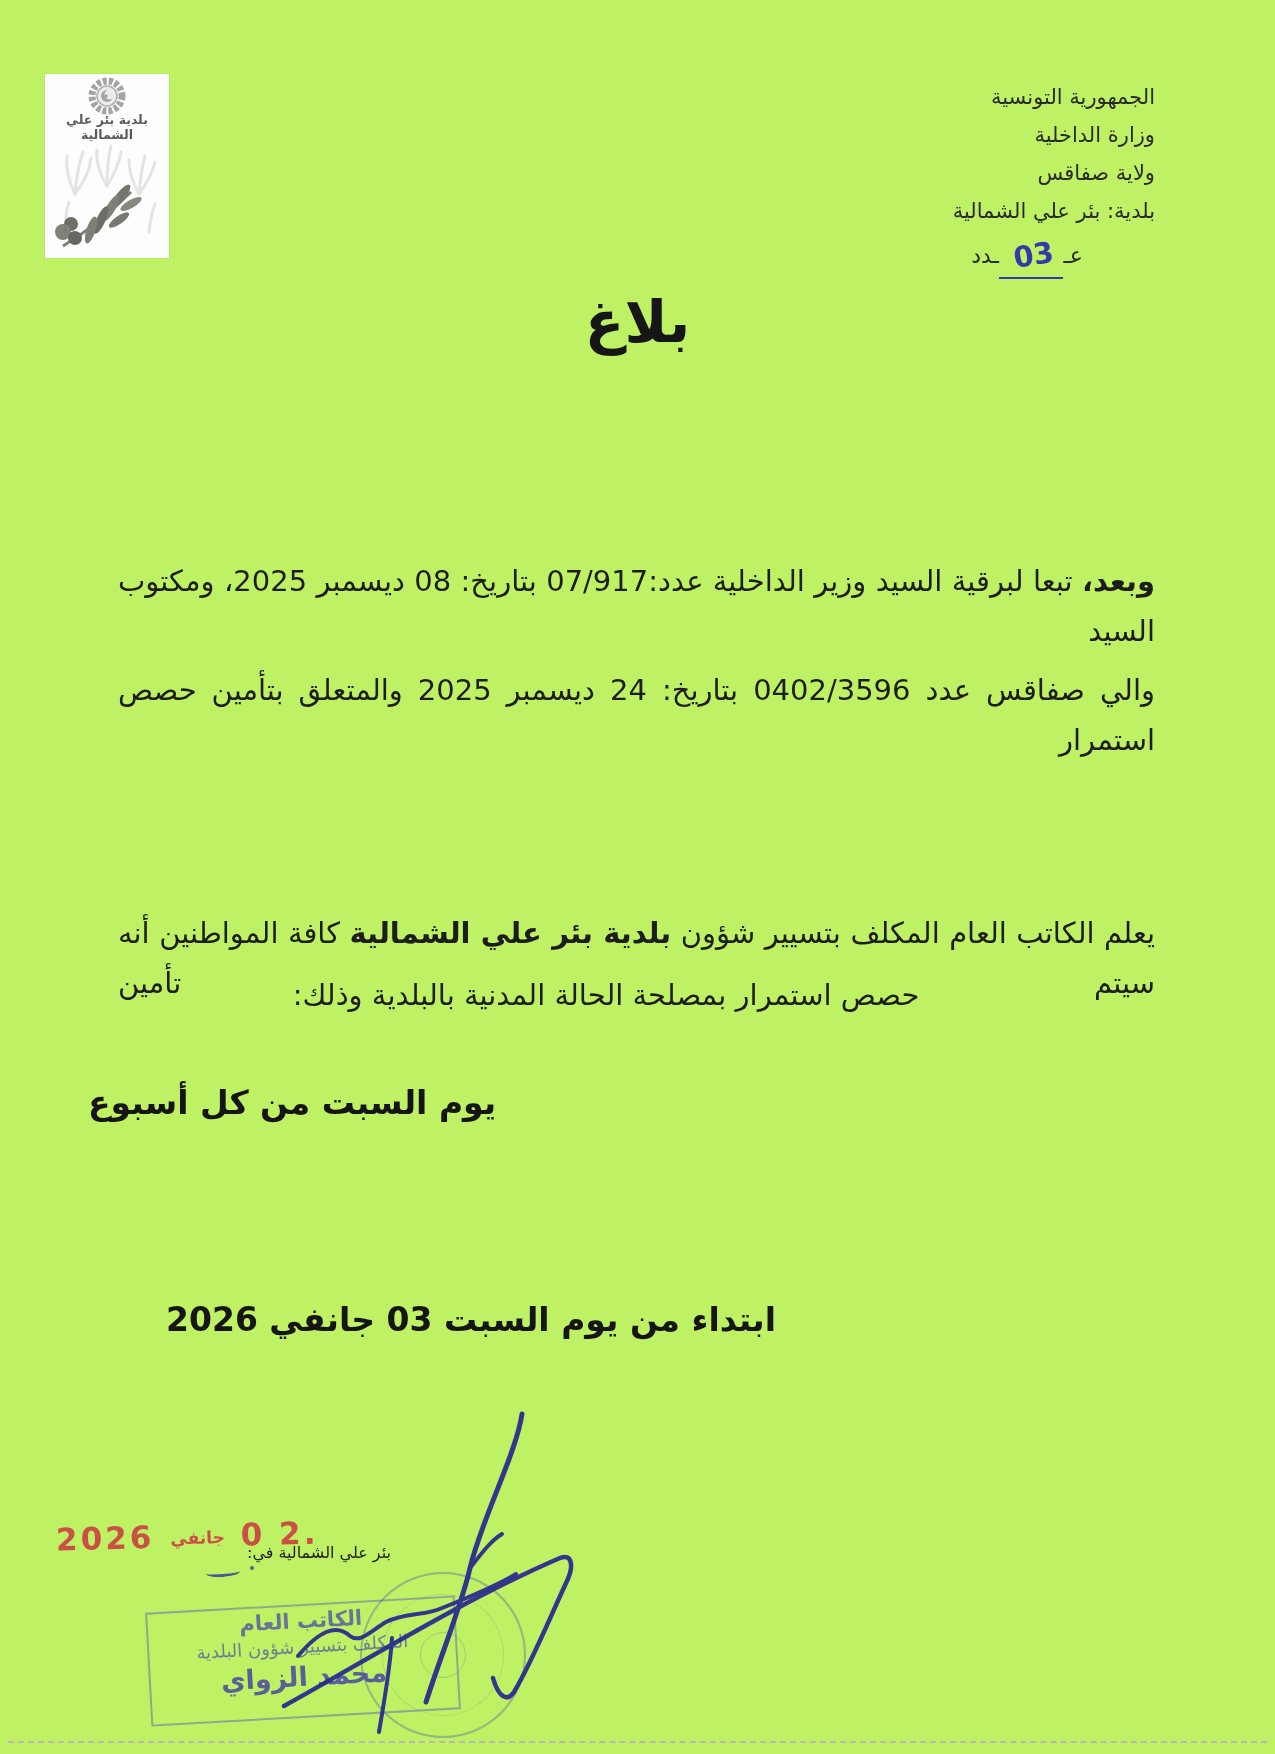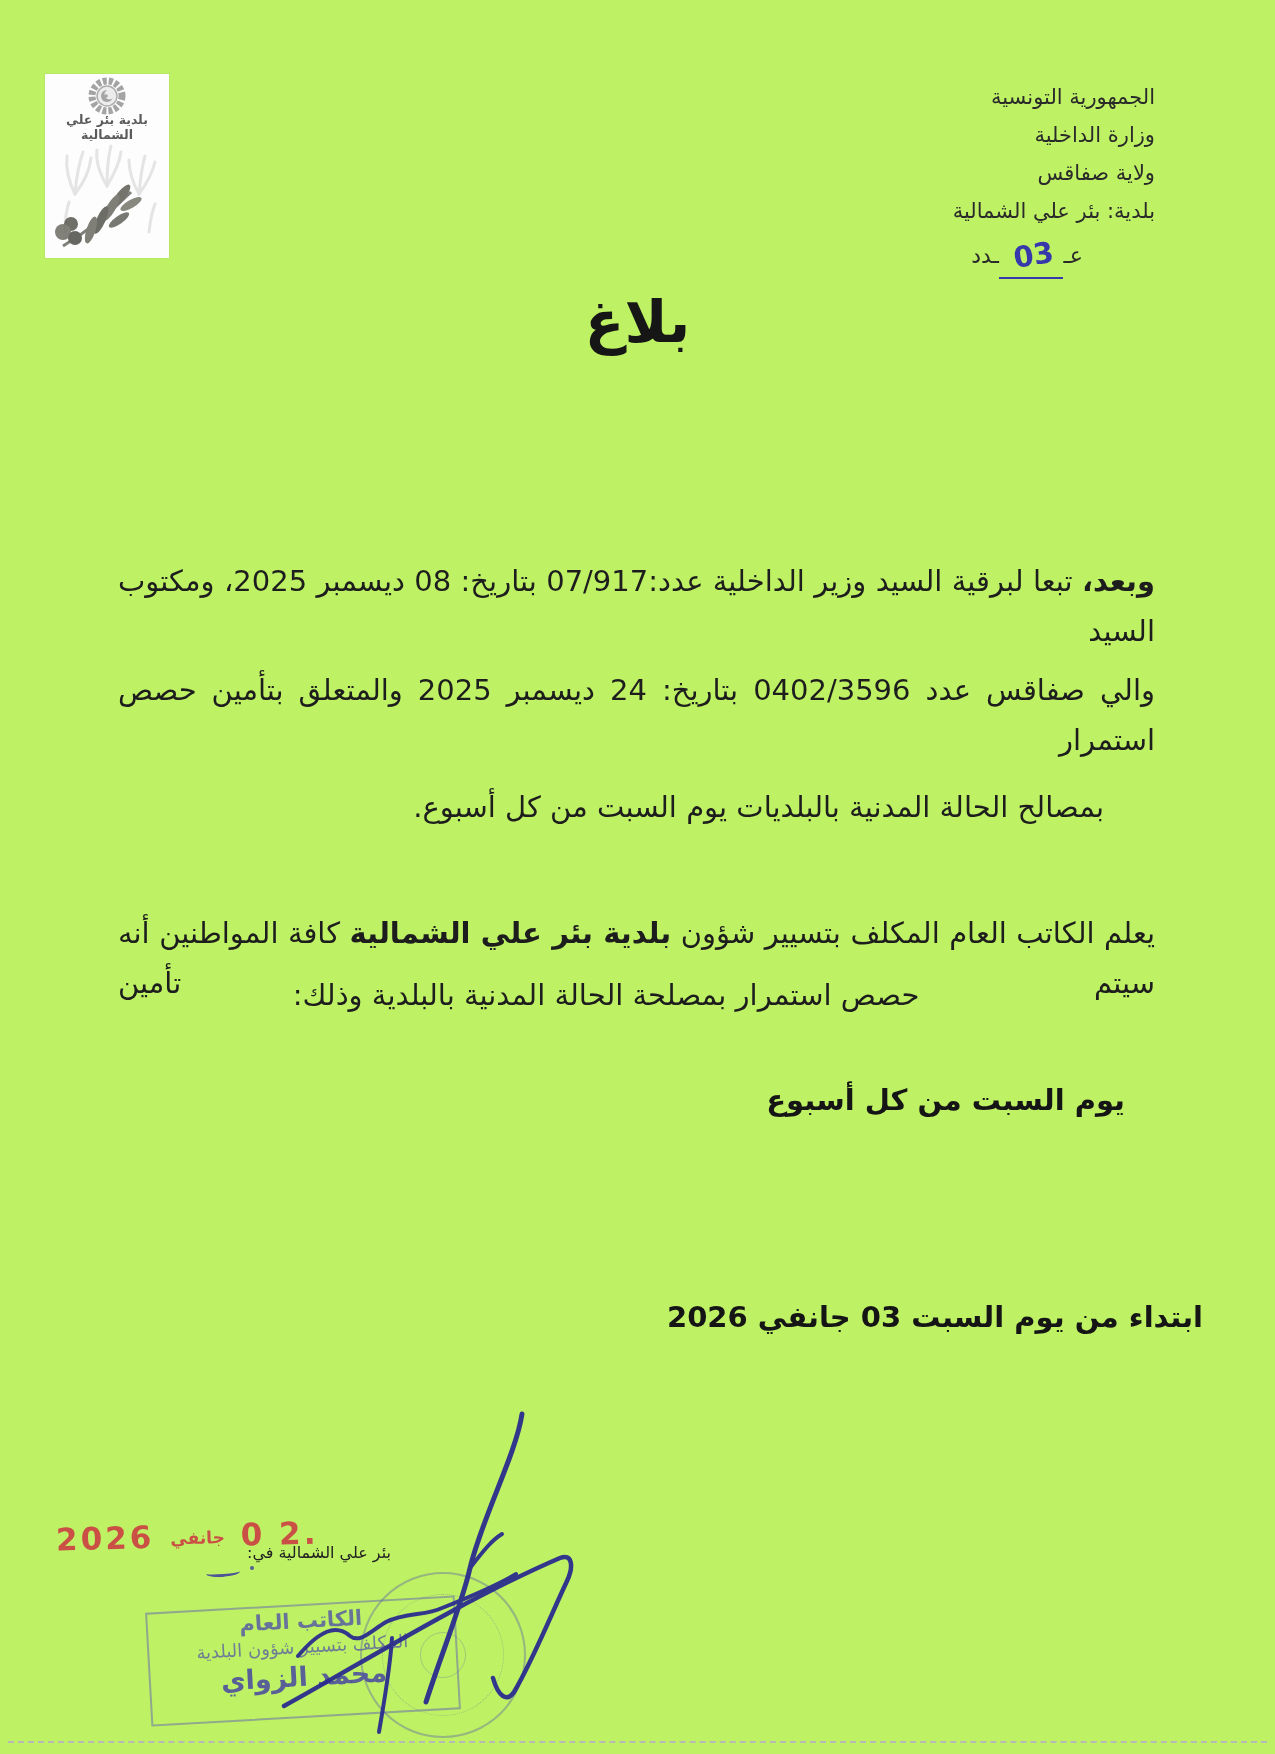--- a/index.html
+++ b/index.html
@@ -48,22 +48,22 @@
     font-size:29px;line-height:50px;color:#1d1d1d;
   }
   .just{text-align:justify;text-align-last:justify;}
   .b1{top:556px;}
   .b2{top:665px;}
   .b3{top:782px;right:171px;text-align:right;}
   .b4{top:866px;margin-top:42px;}
   .b5{top:970px;right:181px;text-align:center;}
   
   .sched{
-    position:absolute;left:118px;right:120px;text-align:right;
-    font-size:29px;font-weight:bold;color:#151515;
+    position:absolute;left:118px;right:120px;text-align:left;
+    font-size:33px;font-weight:bold;color:#151515;
   }
   .s1{top:1083px;transform:translateX(-30px);}
   .s2{top:1188px;transform:translateX(15px);}
   .s3{top:1300px;transform:translateX(48px);}
   
   .date-stamp{
     position:absolute;left:56px;top:1518px;
     display:flex;direction:ltr;align-items:baseline;gap:16px;
     color:#cc4343;transform:rotate(-1.5deg);opacity:.92;
     font-weight:bold;white-space:nowrap;
@@ -163,21 +163,20 @@
         <circle cx="30" cy="164" r="7" fill="#4e4e47"></circle>
       </g>
     </svg>
     <div class="logo-caption">بلدية بئر علي الشمالية</div>
   </div>
 
   <div class="doc-title">بلاغ</div>
 
   <div class="body-line just b1"><b>وبعد،</b><span> تبعا لبرقية السيد وزير الداخلية عدد:07/917 بتاريخ: 08 ديسمبر 2025، ومكتوب السيد</span></div>
   <div class="body-line just b2">والي صفاقس عدد 0402/3596 بتاريخ: 24 ديسمبر 2025 والمتعلق بتأمين حصص استمرار</div>
-  <div class="body-line b3">بمصالح الحالة المدنية بالبلديات يوم السبت من كل أسبوع.</div>
   <div class="body-line just b4"><span>يعلم الكاتب العام المكلف بتسيير شؤون </span><b>بلدية بئر علي الشمالية</b><span> كافة المواطنين أنه سيتم تأمين</span></div>
   <div class="body-line b5">حصص استمرار بمصلحة الحالة المدنية بالبلدية وذلك:</div>
 
   <div class="sched s1">يوم السبت من كل أسبوع</div>
   <div class="sched s3">ابتداء من يوم السبت 03 جانفي 2026</div>
 
   <div class="date-stamp">
     <span class="ds-num">2026</span>
     <span class="ds-month">جانفي</span>
     <span class="ds-num">0 2.</span>

